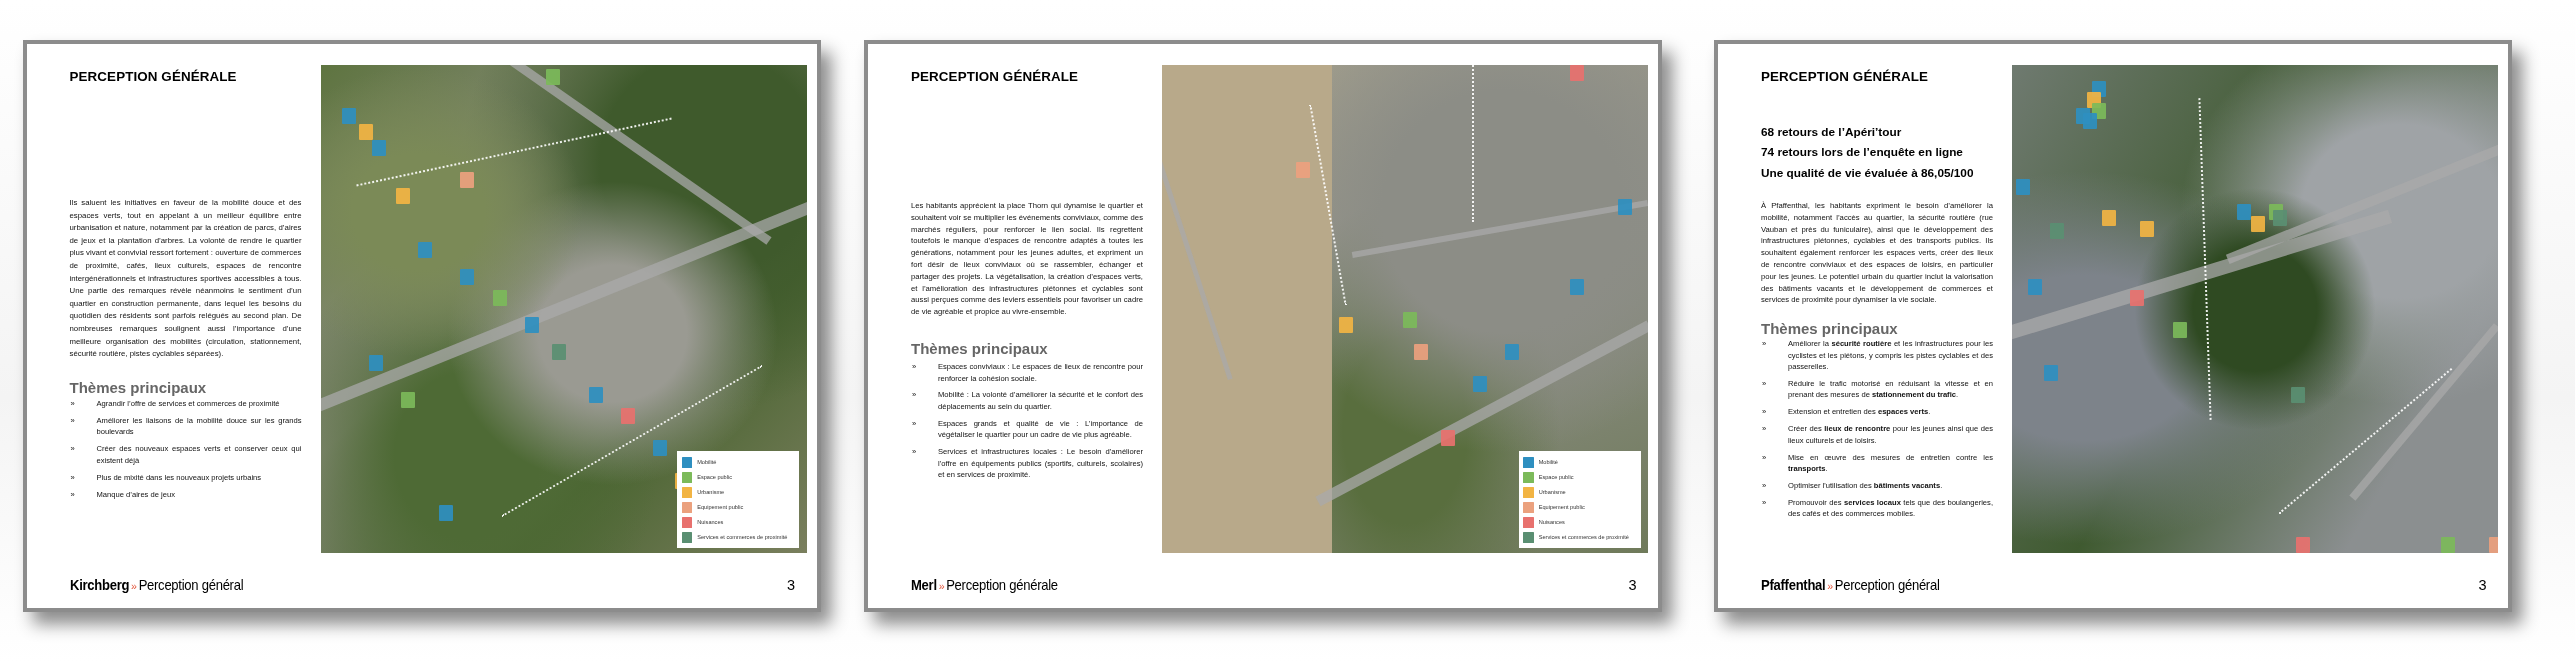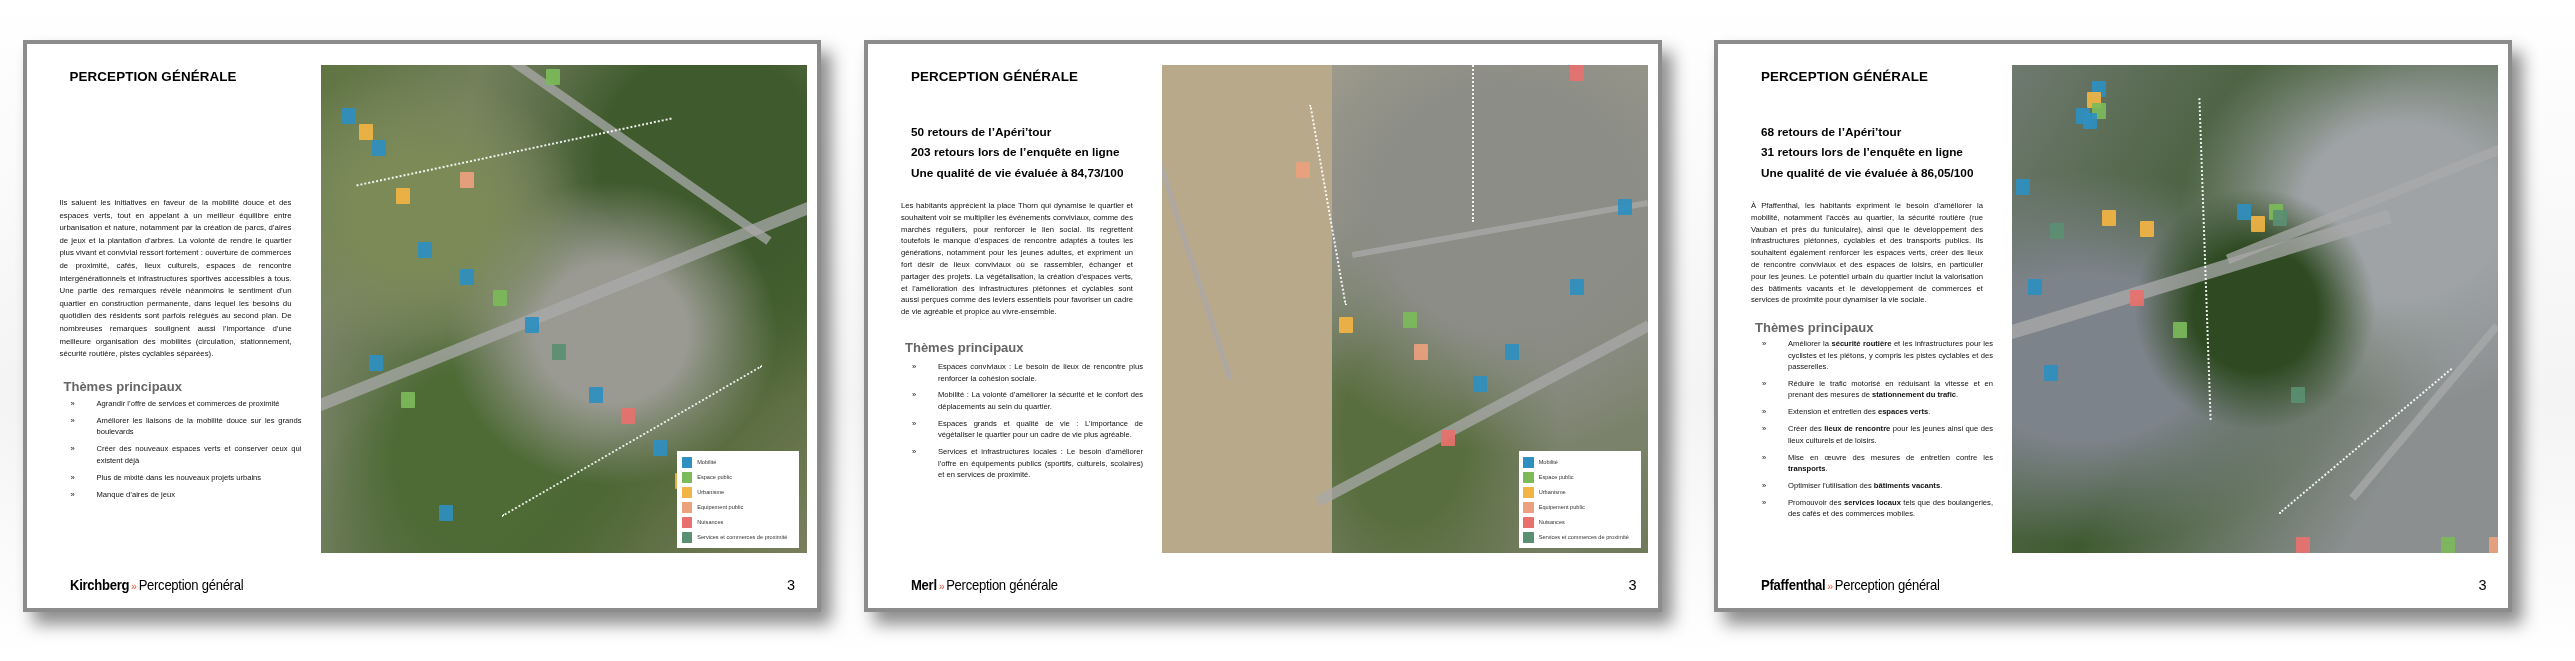--- a/index.html
+++ b/index.html
@@ -14,23 +14,23 @@
     box-shadow: 9.7px 11.8px 16px rgba(0,0,0,0.45);
     box-sizing:content-box;
   }
   #slide-1 { left:22.5px; }
   #slide-2 { left:864px; }
   #slide-3 { left:1714px; }
 
   .title { position:absolute; left:43px; top:25px; font-weight:bold; font-size:13.4px; color:#000; letter-spacing:0.1px; }
   .stats { position:absolute; left:43px; top:78px; font-weight:bold; font-size:11.8px; line-height:20.4px; color:#000; }
   .stats div { white-space:nowrap; }
-  .body-text { position:absolute; left:33px; width:232px; font-size:7.7px; line-height:11.8px; color:#111; text-align:justify; }
+  .body-text { position:absolute; left:43px; width:232px; font-size:7.7px; line-height:11.8px; color:#111; text-align:justify; }
   .calibri { font-family:"Liberation Sans", sans-serif; font-size:7.8px; line-height:12.6px; }
-  .themes-title { position:absolute; left:37px; font-weight:bold; font-size:13px; color:#666; }
+  .themes-title { position:absolute; left:43px; font-weight:bold; font-size:15px; color:#666; }
   .themes { position:absolute; left:43px; width:232px; margin:0; padding:0; list-style:none; font-size:7.6px; line-height:11.5px; color:#111; }
   .themes li { position:relative; padding-left:27px; margin-bottom:5.4px; text-align:justify; }
   .themes li .bullet { position:absolute; left:1.1px; top:0; }
   .footer-left { position:absolute; left:43px; bottom:15px; font-size:14.5px; color:#000; letter-spacing:-0.3px; transform:scaleX(0.9); transform-origin:left; white-space:nowrap; }
   .footer-left .place { font-weight:bold; }
   .footer-left .sep { color:#e2553b; font-size:11.8px; margin:0 2.1px; }
   .page-num { position:absolute; right:21.4px; bottom:15px; font-size:14.5px; color:#000; }
 
   .map { position:absolute; top:21.4px; width:486px; height:488px; overflow:hidden; }
   #slide-1 .map { left:294px; background:
@@ -130,29 +130,24 @@
   </div>
 
   <div class="footer-left">
     <span class="place">Kirchberg</span><span class="sep">»</span><span>Perception général</span>
   </div>
   <div class="page-num">3</div>
 </div>
 
 <div class="slide" id="slide-2">
   <div class="title">PERCEPTION GÉNÉRALE</div>
-  <div class="stats">
-    <div>50 retours de l’Apéri’tour</div>
-    <div>203 retours lors de l’enquête en ligne</div>
-    <div>Une qualité de vie évaluée à 84,73/100</div>
-  </div>
   <div class="body-text" style="top:156px;">Les habitants apprécient la place Thorn qui dynamise le quartier et souhaitent voir se multiplier les événements conviviaux, comme des marchés réguliers, pour renforcer le lien social. Ils regrettent toutefois le manque d’espaces de rencontre adaptés à toutes les générations, notamment pour les jeunes adultes, et expriment un fort désir de lieux conviviaux où se rassembler, échanger et partager des projets. La végétalisation, la création d’espaces verts, et l’amélioration des infrastructures piétonnes et cyclables sont aussi perçues comme des leviers essentiels pour favoriser un cadre de vie agréable et propice au vivre-ensemble.</div>
   <div class="themes-title" style="top:296px;">Thèmes principaux</div>
   <ul class="themes" style="top:317px;">
-    <li><span class="bullet">»</span><span>Espaces conviviaux : Le besoin de lieux de rencontre plus renforcer la cohésion sociale.</span></li>
+    <li><span class="bullet">»</span><span>Espaces conviviaux : Le espaces de lieux de rencontre pour renforcer la cohésion sociale.</span></li>
     <li><span class="bullet">»</span><span>Mobilité : La volonté d’améliorer la sécurité et le confort des déplacements au sein du quartier.</span></li>
     <li><span class="bullet">»</span><span>Espaces grands et qualité de vie : L’importance de végétaliser le quartier pour un cadre de vie plus agréable.</span></li>
     <li><span class="bullet">»</span><span>Services et infrastructures locales : Le besoin d’améliorer l’offre en équipements publics (sportifs, culturels, scolaires) et en services de proximité.</span></li>
   </ul>
 
   <div class="map">
     <div class="road" style="left:16px;top:0;width:5.4px;height:322px;transform:rotate(-18deg);"></div>
     <div class="road" style="left:134px;top:343px;width:375px;height:10.7px;transform:rotate(-28deg);"></div>
     <div class="road" style="left:188px;top:161px;width:300px;height:6.4px;transform:rotate(-10deg);"></div>
     <div class="dotted" style="left:64px;top:139px;width:204px;transform:rotate(80deg);"></div>
@@ -200,21 +195,21 @@
   <div class="footer-left">
     <span class="place">Merl</span><span class="sep">»</span><span>Perception générale</span>
   </div>
   <div class="page-num">3</div>
 </div>
 
 <div class="slide" id="slide-3">
   <div class="title">PERCEPTION GÉNÉRALE</div>
   <div class="stats">
     <div>68 retours de l’Apéri’tour</div>
-    <div>31 retours lors de l’enquête en ligne</div>
+    <div>74 retours lors de l’enquête en ligne</div>
     <div>Une qualité de vie évaluée à 86,05/100</div>
   </div>
   <div class="body-text" style="top:156px;">À Pfaffenthal, les habitants expriment le besoin d’améliorer la mobilité, notamment l’accès au quartier, la sécurité routière (rue Vauban et près du funiculaire), ainsi que le développement des infrastructures piétonnes, cyclables et des transports publics. Ils souhaitent également renforcer les espaces verts, créer des lieux de rencontre conviviaux et des espaces de loisirs, en particulier pour les jeunes. Le potentiel urbain du quartier inclut la valorisation des bâtiments vacants et le développement de commerces et services de proximité pour dynamiser la vie sociale.</div>
   <div class="themes-title" style="top:276px;">Thèmes principaux</div>
   <ul class="themes" id="pf-themes" style="top:294px;">
       <li><span class="bullet">»</span><span>Améliorer la </span><strong>sécurité routière</strong><span> et les infrastructures pour les cyclistes et les piétons, y compris les pistes cyclables et des passerelles.</span></li>
       <li><span class="bullet">»</span><span>Réduire le trafic motorisé en réduisant la vitesse et en prenant des mesures de </span><strong>stationnement du trafic</strong><span>.</span></li>
       <li><span class="bullet">»</span><span>Extension et entretien des </span><strong>espaces verts</strong><span>.</span></li>
       <li><span class="bullet">»</span><span>Créer des </span><strong>lieux de rencontre</strong><span> pour les jeunes ainsi que des lieux culturels et de loisirs.</span></li>
       <li><span class="bullet">»</span><span>Mise en œuvre des mesures de entretien contre les </span><strong>transports</strong><span>.</span></li>

